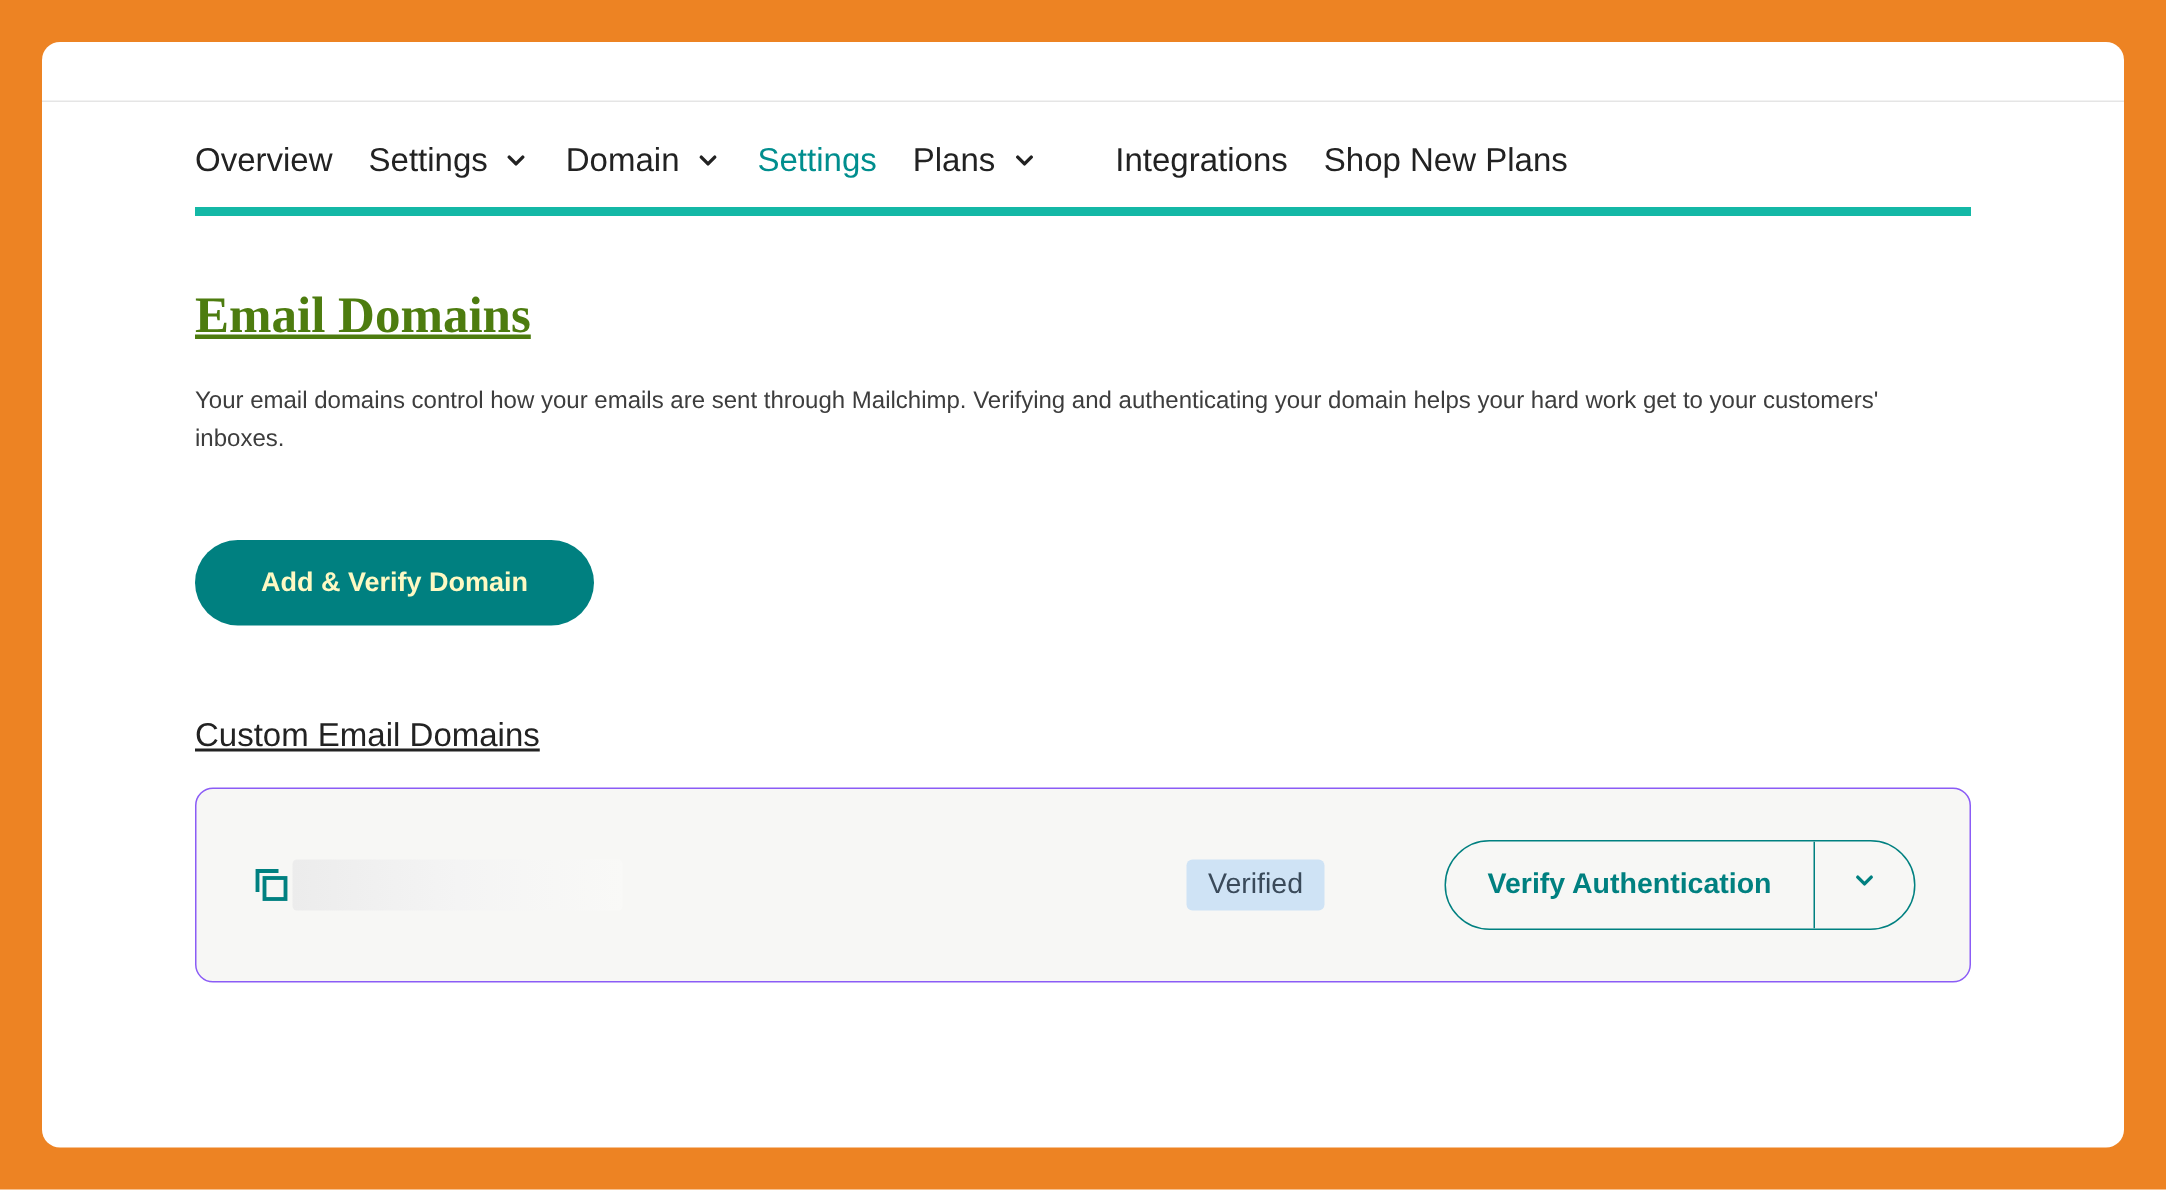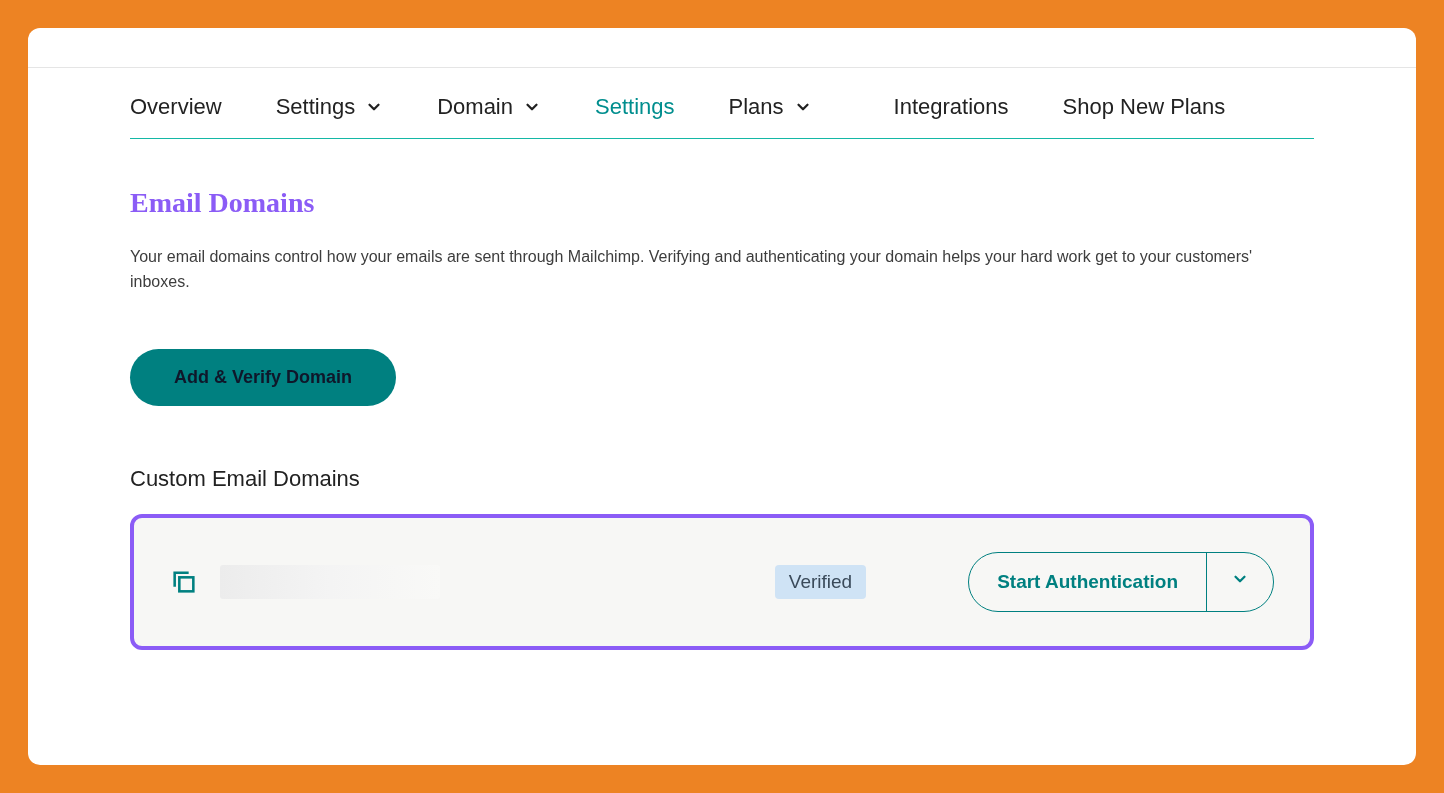--- a/index.html
+++ b/index.html
@@ -19,78 +19,80 @@
     }
     .header-sep {
       border-bottom: 1px solid #e5e5e5;
       height: 40px;
     }
     .content {
       padding: 0 102px;
     }
     .tabs {
       display: flex;
-      gap: 54px;
+      gap: 24px;
       align-items: center;
       padding: 26px 0 18px 0;
-      border-bottom: 1px solid #14b8a6;
+      border-bottom: 6px solid #14b8a6;
       font-size: 22px;
       font-weight: 500;
       color: #222;
     }
     .tab {
       display: flex;
       align-items: center;
       gap: 10px;
       cursor: pointer;
     }
     .tab.active { color: #008e8e; }
     .tab.shift { margin-left: 28px; }
     .chevron-down svg { display: block; }
     .page-title {
       font-family: Georgia, "Times New Roman", serif;
-      font-size: 28px;
+      font-size: 34px;
       font-weight: 600;
-      color: #8b5cf6;
+      color: #4d7c0f;
       margin-top: 48px;
+      text-decoration: underline;
     }
     .page-desc {
       font-size: 16px;
       color: #3d3d3d;
       line-height: 1.55;
       margin-top: 26px;
       max-width: 1150px;
     }
     .primary-btn {
       display: inline-block;
       background: #008080;
-      color: #0f172a;
+      color: #fef9c3;
       font-size: 18px;
       font-weight: 600;
       padding: 18px 44px;
       border: none;
       border-radius: 999px;
       cursor: pointer;
       margin-top: 54px;
     }
     .section-title {
       font-size: 22px;
       font-weight: 500;
       color: #222;
       margin-top: 60px;
+      text-decoration: underline;
     }
     .domain-row {
       background: #f7f7f5;
-      border: 4px solid #8b5cf6;
+      border: 1px solid #8b5cf6;
       border-radius: 12px;
       margin-top: 22px;
       padding: 34px 36px;
       display: flex;
       align-items: center;
-      gap: 22px;
+      gap: 0;
     }
     .copy-icon { color: #008080; flex-shrink: 0; }
     .copy-icon svg { display: block; }
     .domain-name-blur {
       width: 220px;
       height: 34px;
       background: linear-gradient(90deg, #ececec 0%, #f4f4f4 50%, #f9f9f7 100%);
       border-radius: 3px;
     }
     .spacer { flex: 1; }
@@ -182,21 +184,21 @@
       <span class="copy-icon">
         <svg width="28" height="28" viewBox="0 0 24 24" fill="none" stroke="#008080" stroke-width="2.2">
           <rect x="8" y="8" width="12" height="12"></rect>
           <path d="M4 16 V4 H16"></path>
         </svg>
       </span>
       <div class="domain-name-blur"></div>
       <div class="spacer"></div>
       <span class="badge">Verified</span>
       <div class="split-btn">
-        <div class="split-btn-main">Start Authentication</div>
+        <div class="split-btn-main">Verify Authentication</div>
         <div class="split-btn-chev">
           <span>
             <svg width="18" height="18" viewBox="0 0 24 24" fill="none" stroke="#008080" stroke-width="3" stroke-linecap="round" stroke-linejoin="round">
                 <polyline points="6 9 12 15 18 9"></polyline>
               </svg>
           </span>
         </div>
       </div>
     </div>
 

